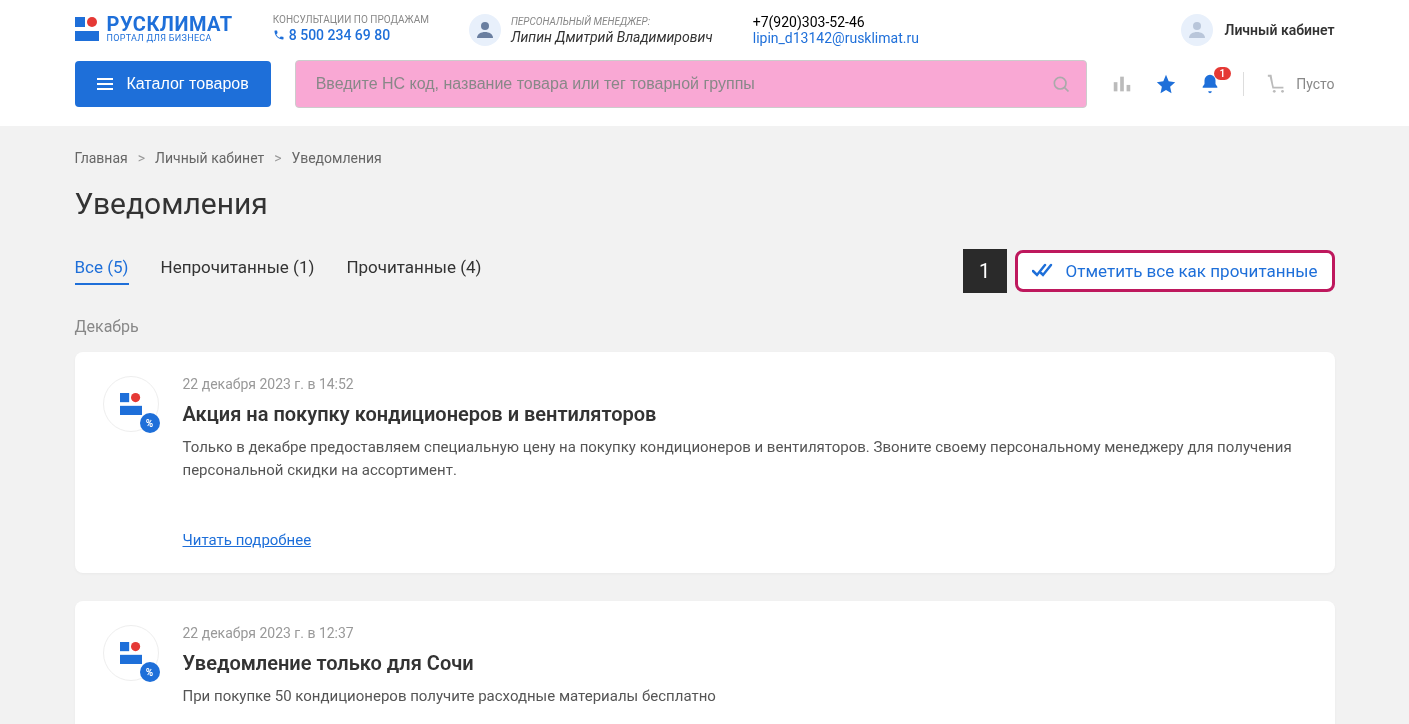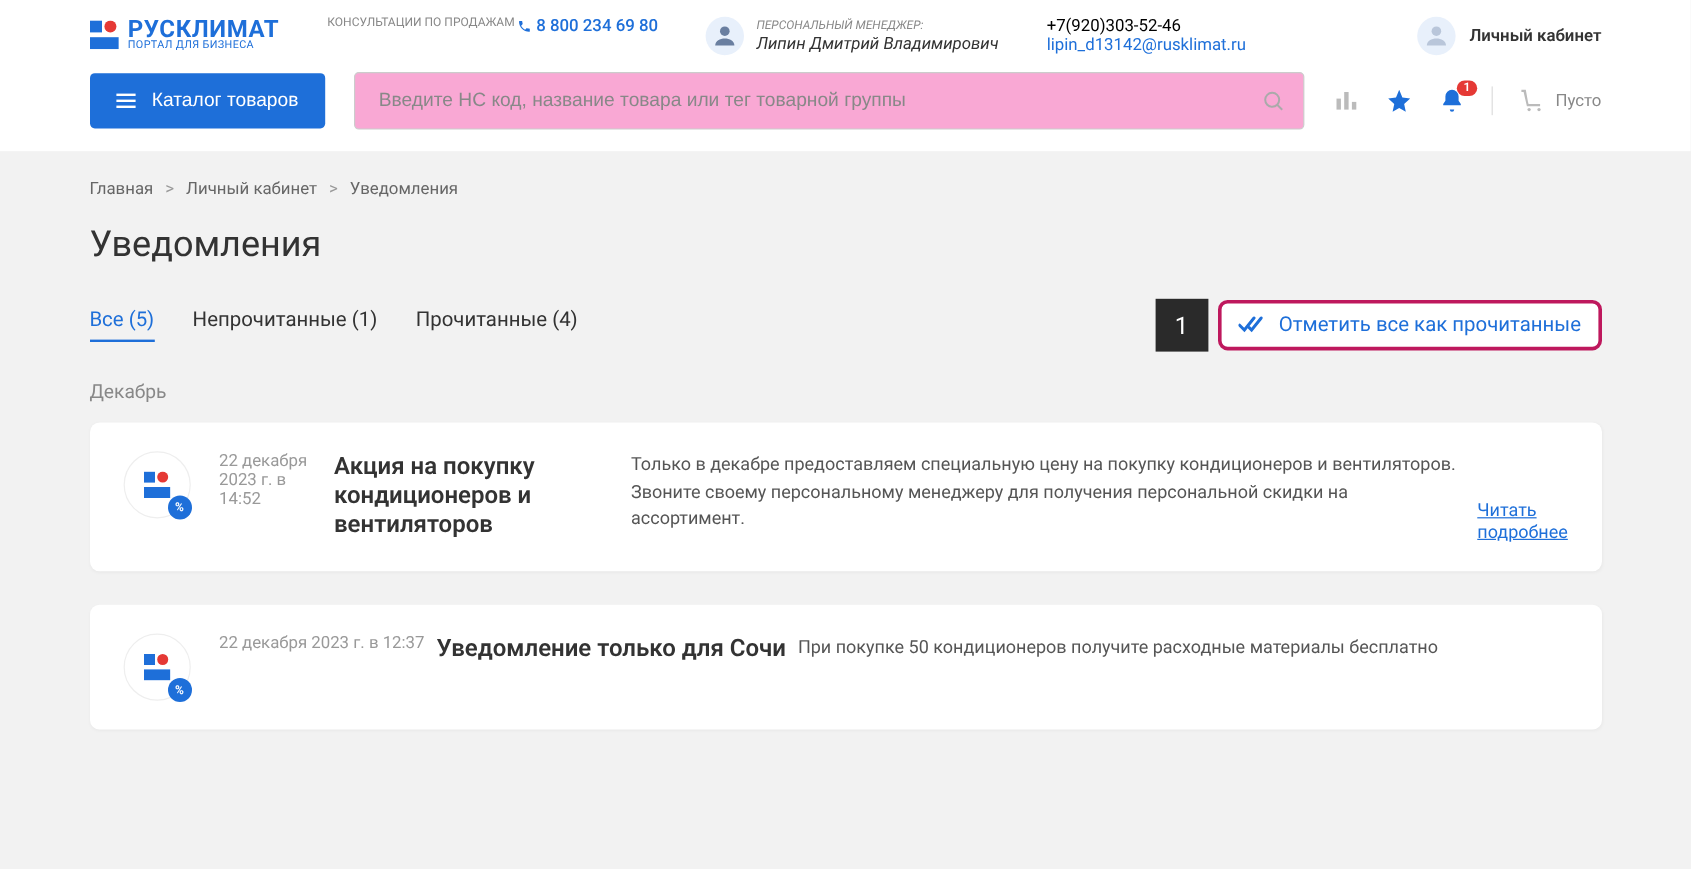--- a/index.html
+++ b/index.html
@@ -43,21 +43,21 @@
     color: #1e6fd9;
     letter-spacing: 0.5px;
   }
   .logo-sub {
     font-size: 9px;
     color: #1e6fd9;
     letter-spacing: 0.3px;
   }
   .header-block {
     display: flex;
-    flex-direction: row;
+    flex-direction: column;
     gap: 2px;
   }
   .header-block-label {
     font-size: 10px;
     color: #888;
     text-transform: uppercase;
   }
   .header-block-value {
     font-size: 14px;
     color: #1e6fd9;
@@ -324,21 +324,21 @@
     display: flex;
     align-items: center;
     justify-content: center;
     color: #fff;
     font-size: 10px;
     font-weight: 700;
   }
   .notif-body {
     flex: 1;
     display: flex;
-    flex-direction: row;
+    flex-direction: column;
     gap: 10px;
   }
   .notif-date {
     font-size: 14px;
     color: #999;
   }
   .notif-title {
     font-size: 20px;
     font-weight: 600;
     color: #333;
@@ -375,21 +375,21 @@
         <span class="logo-sub">ПОРТАЛ ДЛЯ БИЗНЕСА</span>
       </div>
     </div>
 
     <div class="header-block">
       <span class="header-block-label">КОНСУЛЬТАЦИИ ПО ПРОДАЖАМ</span>
       <a class="header-block-value phone-link">
         <svg width="12" height="12" viewBox="0 0 24 24" fill="#1e6fd9">
             <path d="M6.6 10.8c1.4 2.8 3.8 5.2 6.6 6.6l2.2-2.2c.3-.3.7-.4 1-.2 1.1.4 2.3.6 3.6.6.6 0 1 .4 1 1V20c0 .6-.4 1-1 1C10.6 21 3 13.4 3 4c0-.6.4-1 1-1h3.5c.6 0 1 .4 1 1 0 1.2.2 2.4.6 3.6.1.4 0 .8-.3 1l-2.2 2.2z"></path>
           </svg>
-        <span>8 800 234 69 80</span>
+        <span>8 500 234 69 80</span>
       </a>
     </div>
 
     <div class="manager-block">
       <div class="manager-avatar">
         <svg width="24" height="24" viewBox="0 0 24 24">
             <circle cx="12" cy="8" r="4" fill="#6a7fa0"></circle>
             <path d="M4 20c0-4 4-6 8-6s8 2 8 6" fill="#6a7fa0"></path>
           </svg>
       </div>

